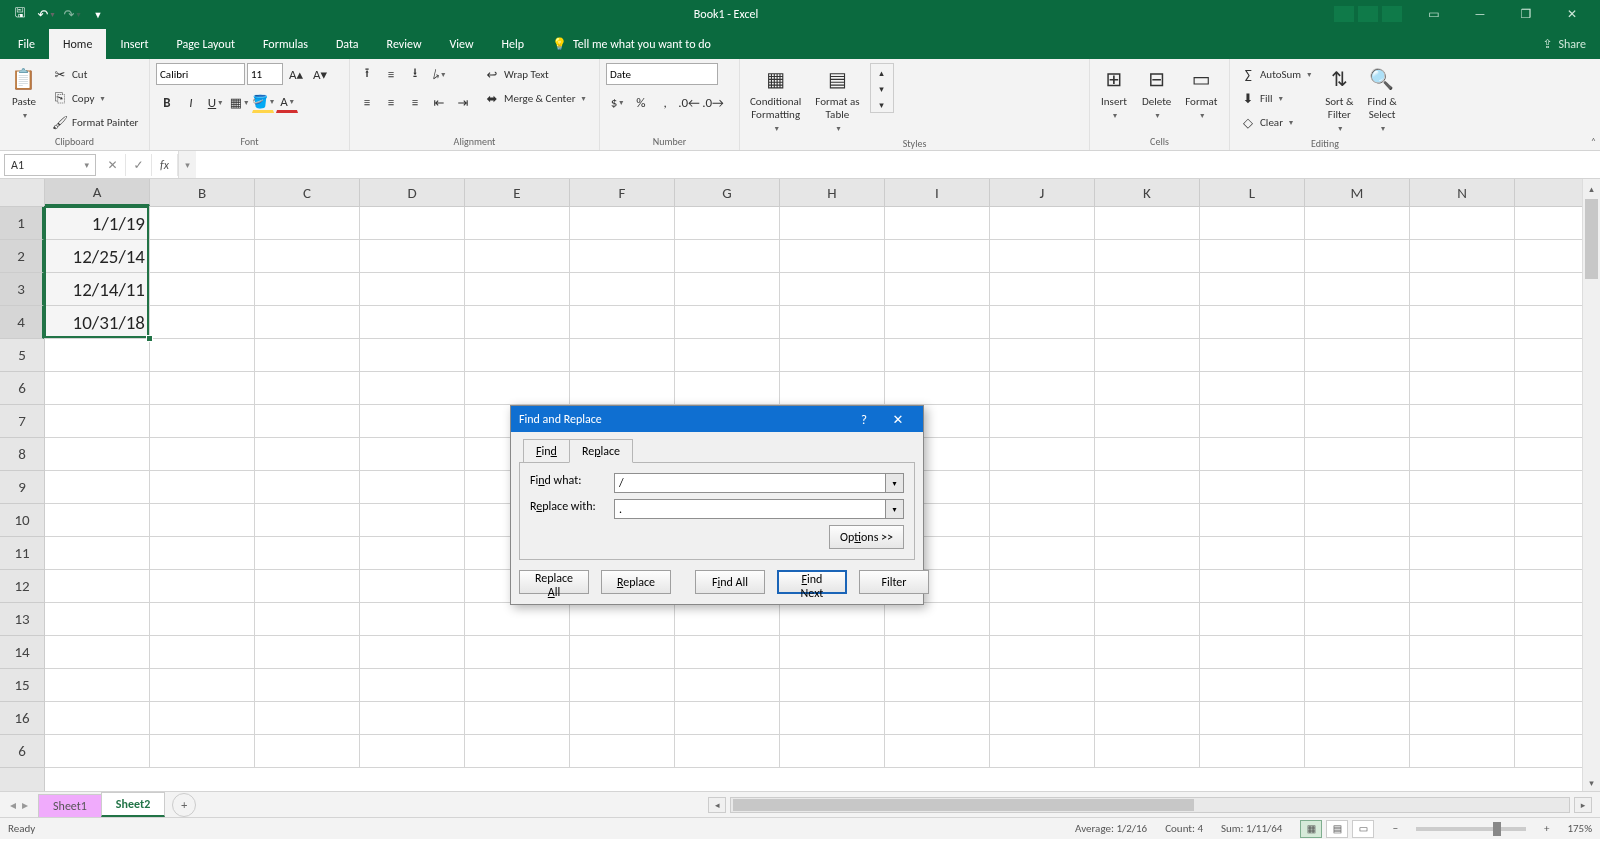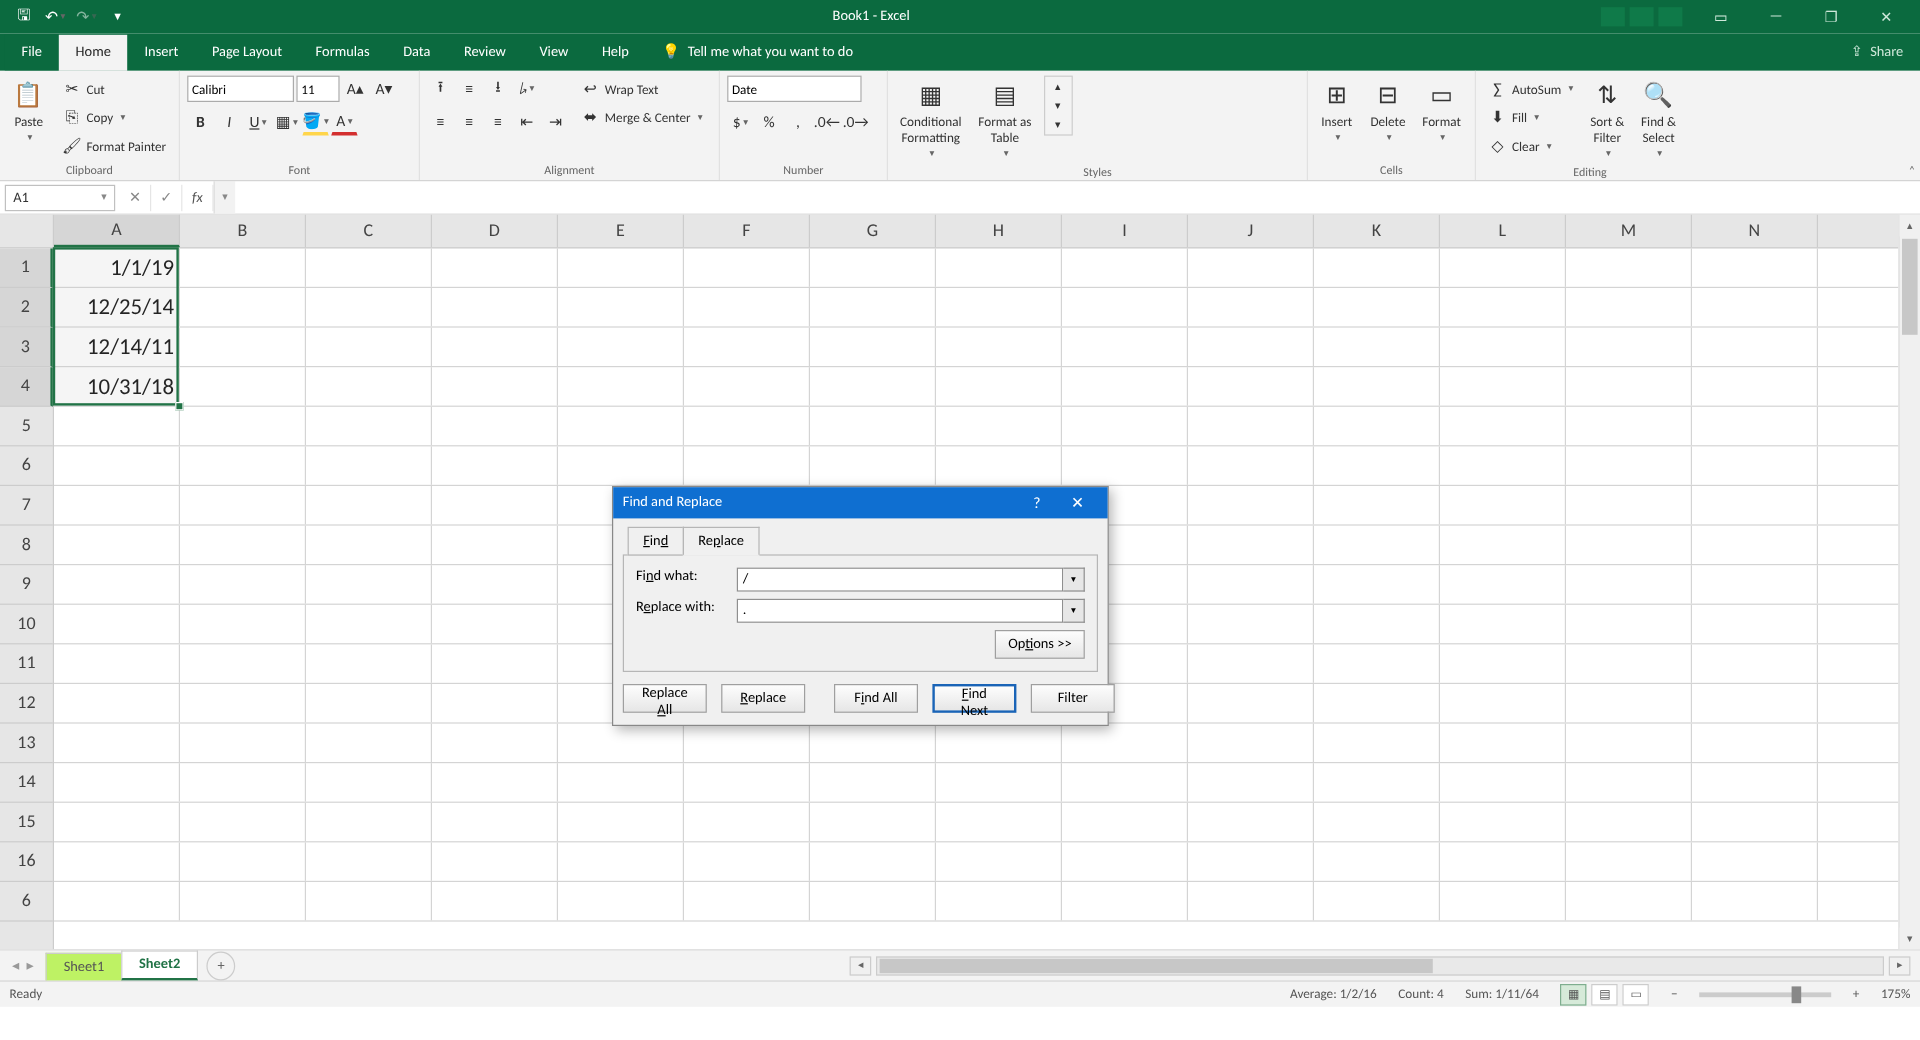--- a/index.html
+++ b/index.html
@@ -69,21 +69,21 @@
 .selection{position:absolute;border:2px solid #217346;background:rgba(200,200,200,0.18);pointer-events:none}
 .sel-handle{position:absolute;width:7px;height:7px;background:#217346;border:1px solid #fff}
 .vscroll{position:absolute;right:0;top:0;width:18px;bottom:0;background:#f0f0f0;border-left:1px solid #ddd}
 .vscroll .up,.vscroll .dn{height:18px;display:flex;align-items:center;justify-content:center;font-size:9px;color:#666;background:#f0f0f0}
 .vscroll .thumb{position:absolute;left:2px;right:2px;top:20px;height:80px;background:#c7c7c7}
 
 
 .sheet-bar{height:26px;background:#f3f3f3;border-top:1px solid #d4d4d4;display:flex;align-items:center;font-size:12px}
 .sheet-nav{display:flex;gap:6px;padding:0 10px;color:#999}
 .sheet-tabs{display:flex;align-items:flex-end;height:100%}
-.stab{padding:4px 14px;border:1px solid #ccc;border-bottom:none;background:#bef264;margin-right:-1px;color:#555}
+.stab{padding:4px 14px;border:1px solid #ccc;border-bottom:none;background:#f0abfc;margin-right:-1px;color:#555}
 .stab.active{background:#fff;border-bottom:2px solid #217346;color:#217346;font-weight:600}
 .new-sheet{width:24px;height:24px;border:1px solid #ccc;border-radius:50%;display:flex;align-items:center;justify-content:center;margin-left:8px;color:#666}
 .hscroll-wrap{flex:1;display:flex;align-items:center;padding:0 8px;gap:4px}
 .hscroll{flex:1;height:16px;background:#e9e9e9;border:1px solid #ccc;position:relative}
 .hscroll .hthumb{position:absolute;left:2px;top:1px;bottom:1px;width:55%;background:#c7c7c7}
 .hs-btn{width:18px;height:16px;border:1px solid #ccc;display:flex;align-items:center;justify-content:center;font-size:9px;color:#666;background:#f0f0f0}
 
 
 .status-bar{height:22px;background:#f3f3f3;border-top:1px solid #d4d4d4;display:flex;align-items:center;font-size:11px;color:#555;padding:0 8px;gap:18px}
 .status-bar .sp{flex:1}

